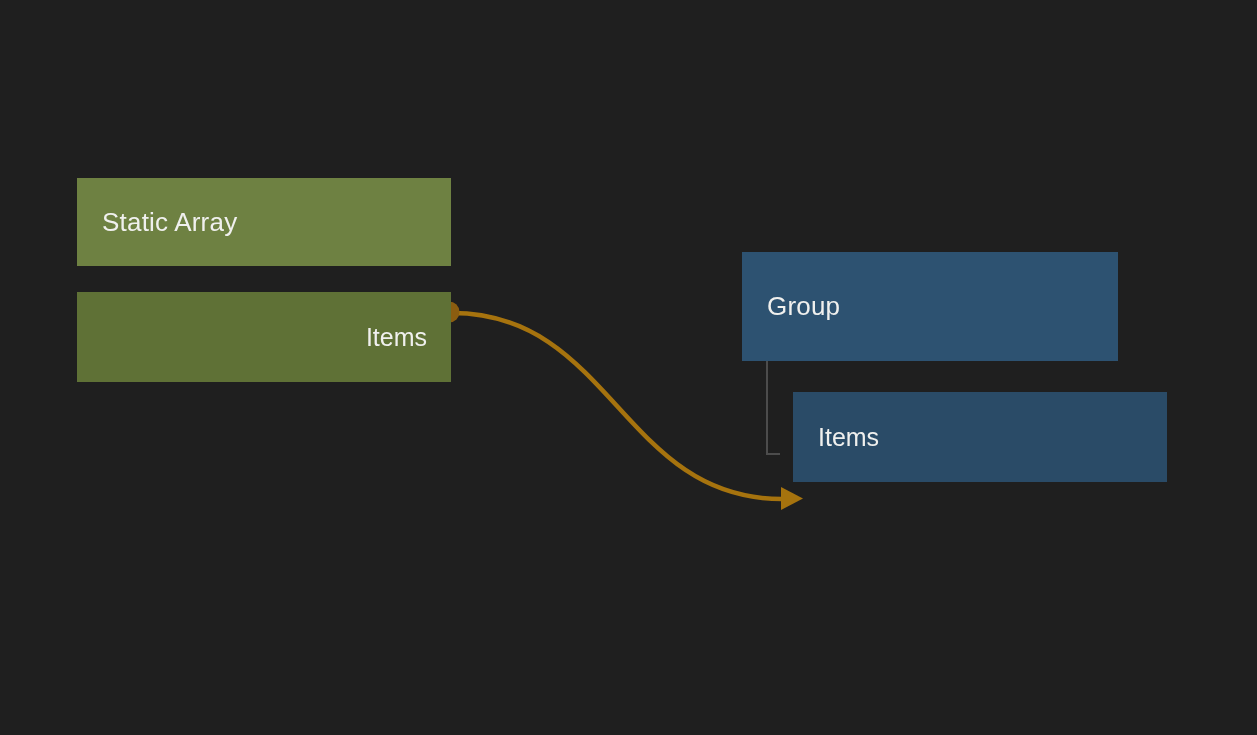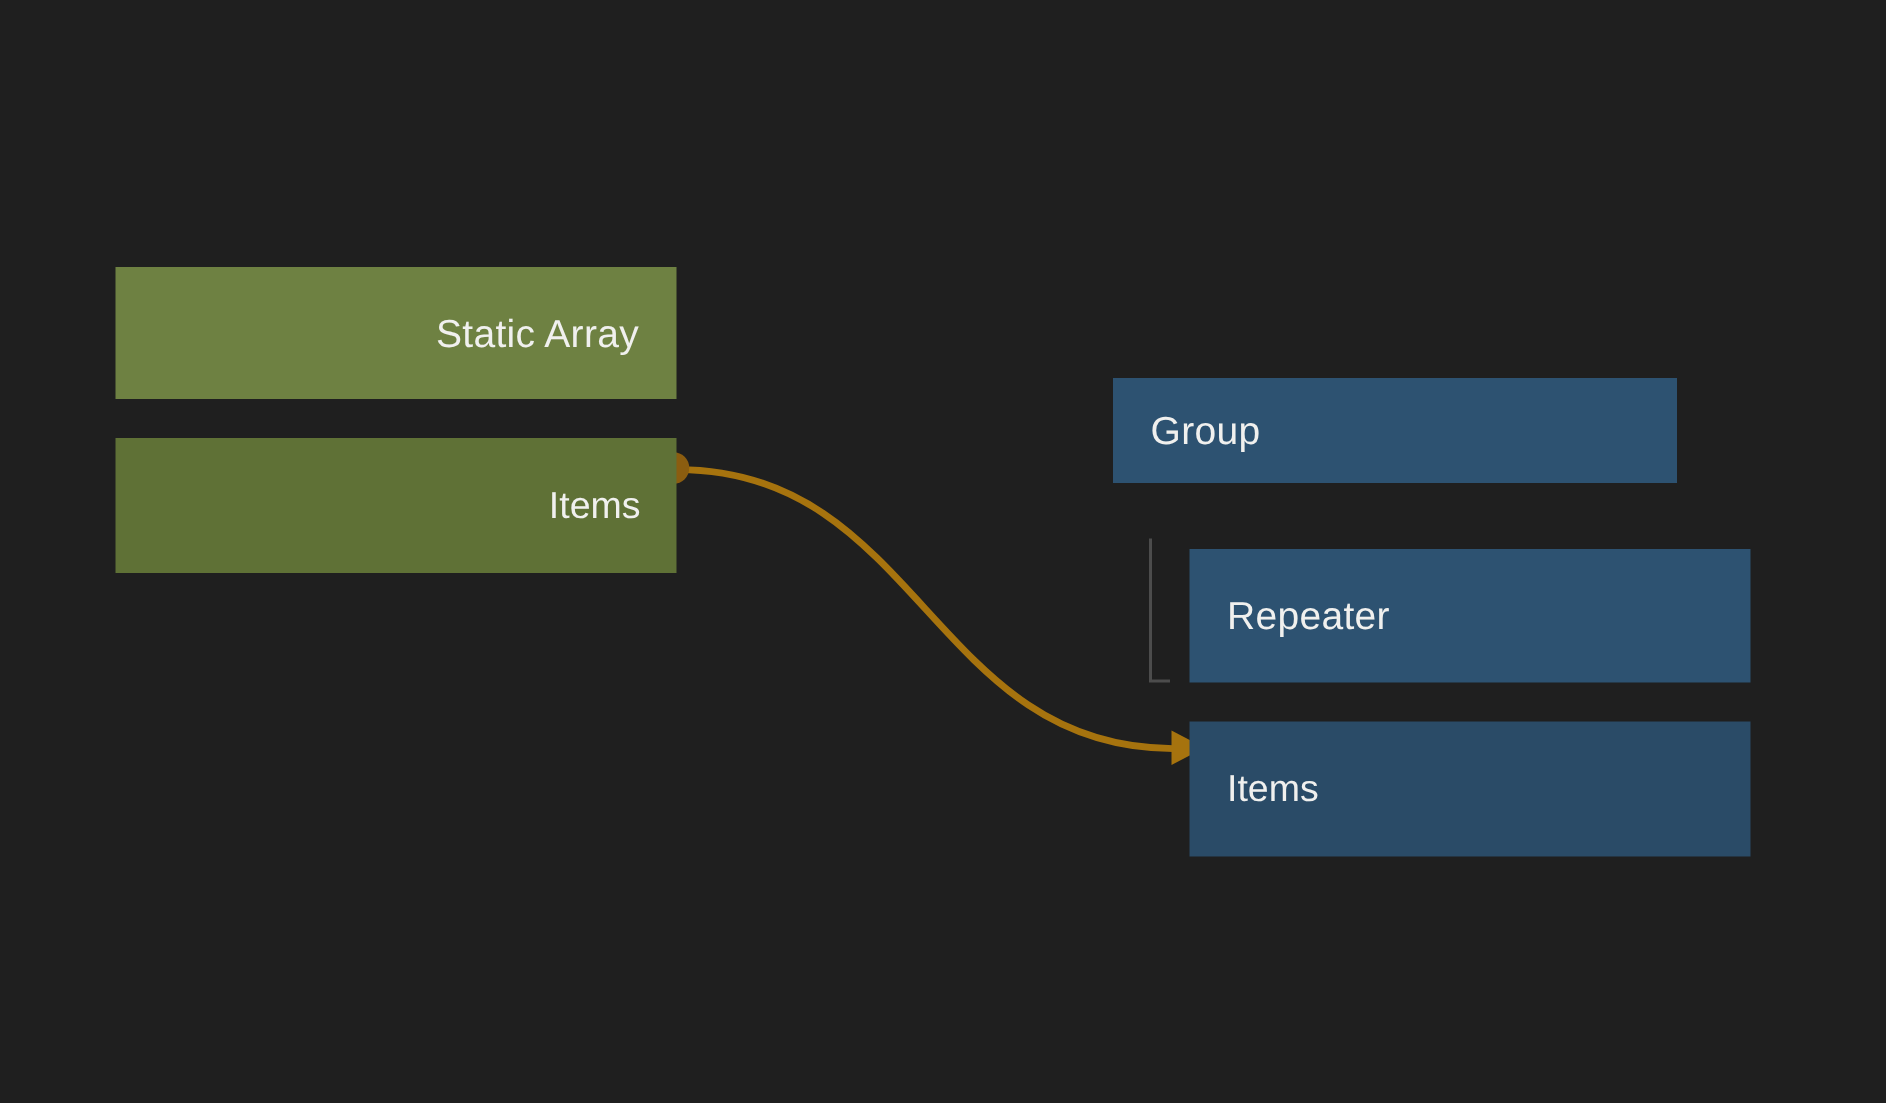--- a/index.html
+++ b/index.html
@@ -67,40 +67,37 @@
     <path d="M 767 359 L 767 454 L 780 454" fill="none" stroke-width="2" stroke="#4c4c4c"></path>
 
     <path d="M 452 313 C 612 313 622 499 782 499" fill="none" stroke-width="4.5" stroke-linecap="round" stroke="#a6730e"></path>
 
     <polygon points="781,487 781,510 803,498.5" fill="#a6730e"></polygon>
 
     <circle cx="449" cy="312" r="10.5" fill="#8b5d10"></circle>
   </svg>
 
   <div class="node" style="left:77px; top:178px; width:374px;">
-    <div class="node-header" style="height: 88px; background: rgb(110, 129, 66); justify-content: flex-end;">
+    <div class="node-header" style="height: 88px; background: rgb(110, 129, 66);">
       <span class="node-title">Static Array</span>
     </div>
     <div class="node-body" style="height: 90px; background: rgb(95, 113, 54);">
       <div class="port-row output-row">
         <span class="port-label">Items</span>
       </div>
     </div>
   </div>
 
   <div class="node" style="left:742px; top:252px; width:376px;">
-    <div class="node-header" style="height: 70px; background: rgb(45, 82, 113);">
+    <div class="node-header" style="height: 109px; background: rgb(45, 82, 113);">
       <span class="node-title">Group</span>
     </div>
   </div>
 
   <div class="node" style="left:793px; top:366px; width:374px;">
-    <div class="node-header" style="height: 89px; background: rgb(45, 82, 113);">
-      <span class="node-title">Repeater</span>
-    </div>
     <div class="node-body" style="height: 90px; background: rgb(42, 75, 103);">
       <div class="port-row input-row">
         <span class="port-label">Items</span>
       </div>
     </div>
   </div>
 
 </div>
 
 </body></html>

